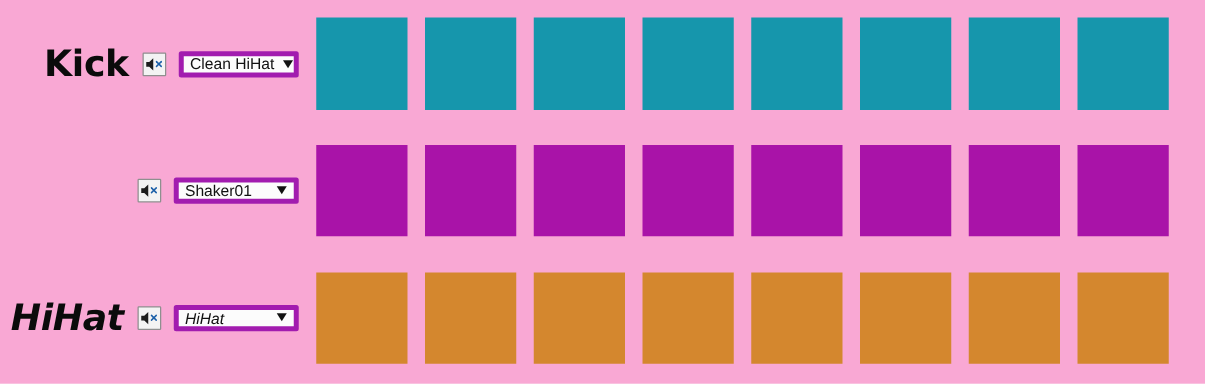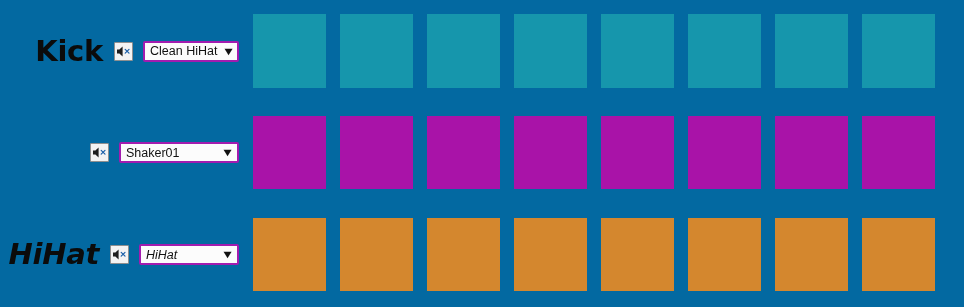--- a/index.html
+++ b/index.html
@@ -11,21 +11,21 @@
     width: 964px;
     height: 307px;
     background: #f7f7f7;
     font-family: "Liberation Sans", sans-serif;
     overflow: hidden;
   }
   #sequencer {
     width: 964px;
     height: 307px;
     position: relative;
-    background: #0369a1;
+    background: #f9a8d4;
   }
   .track-row {
     position: absolute;
     left: 0;
     width: 964px;
     display: flex;
     align-items: center;
   }
   .track-controls {
     width: 253px;
@@ -61,35 +61,35 @@
     box-sizing: border-box;
     cursor: pointer;
   }
   .mute-button svg {
     display: block;
   }
   .sample-select {
     margin-left: 10px;
     height: 21px;
     box-sizing: border-box;
-    border: 2px solid #a21caf;
+    border: 4px solid #a21caf;
     border-radius: 2px;
     background: #fcfcfc;
     font-family: "Liberation Sans", sans-serif;
     font-size: 12.5px;
     color: #111;
     padding: 0 4px 0 5px;
     display: flex;
     align-items: center;
     justify-content: space-between;
     cursor: pointer;
     white-space: nowrap;
   }
   .sample-select.w-kick  { width: 96px; }
-  .sample-select.w-snare { width: 120px; }
+  .sample-select.w-snare { width: 100px; }
   .sample-select.w-hihat { width: 100px; }
   .select-caret {
     margin-left: 6px;
     font-size: 11px;
     line-height: 1;
     color: #111;
     font-weight: bold;
     transform: scaleX(1.25);
   }
   .steps {

